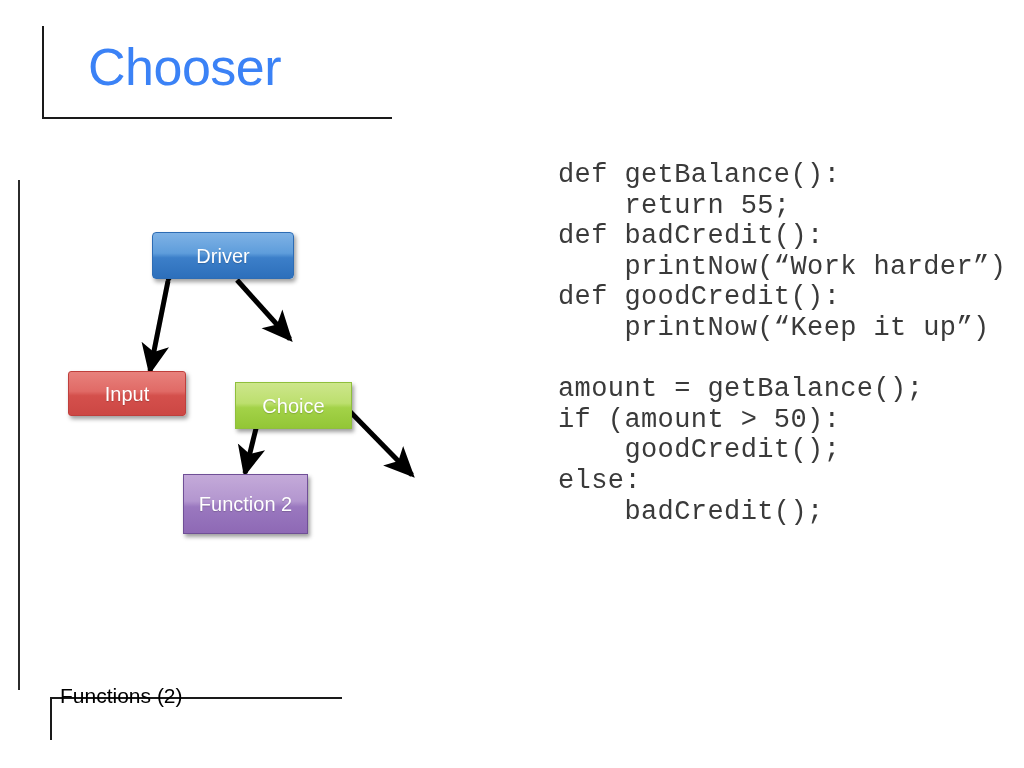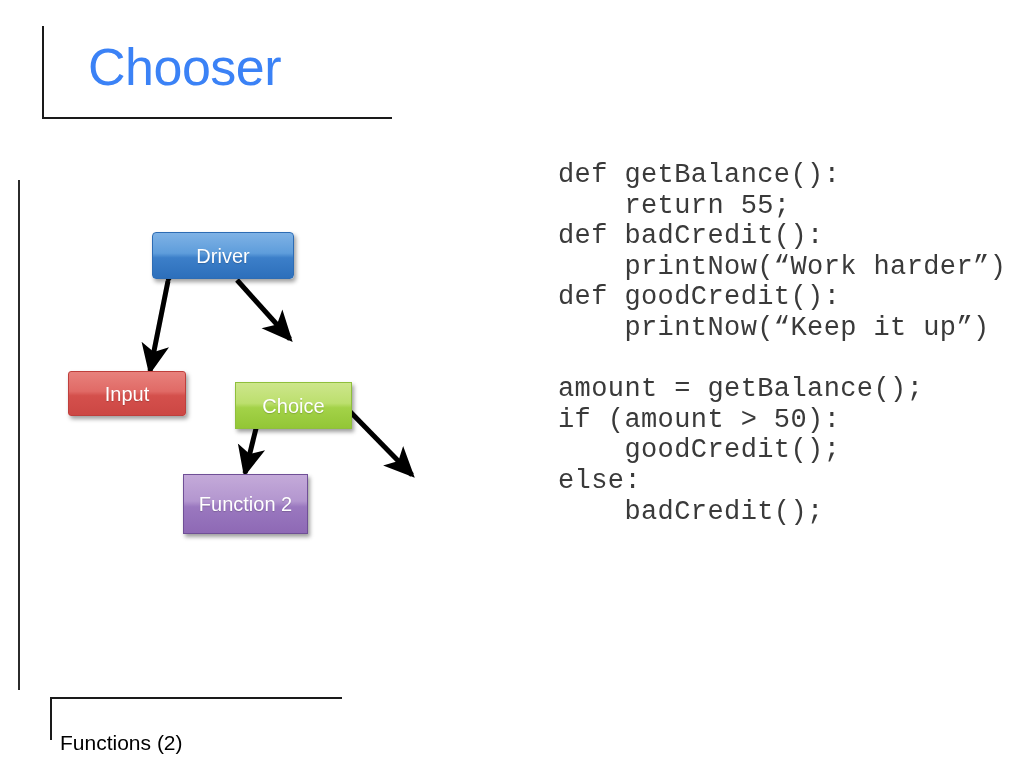--- a/index.html
+++ b/index.html
@@ -69,21 +69,21 @@
     position: absolute;
     left: 50px;
     top: 697px;
     width: 2px;
     height: 43px;
     background: #1a1a1a;
   }
   #footer-text {
     position: absolute;
     left: 60px;
-    top: 729px;
+    top: 682px;
     font-size: 21px;
     line-height: 28px;
     color: #000000;
     white-space: nowrap;
   }
 
   
   #code-block {
     position: absolute;
     left: 558px;

